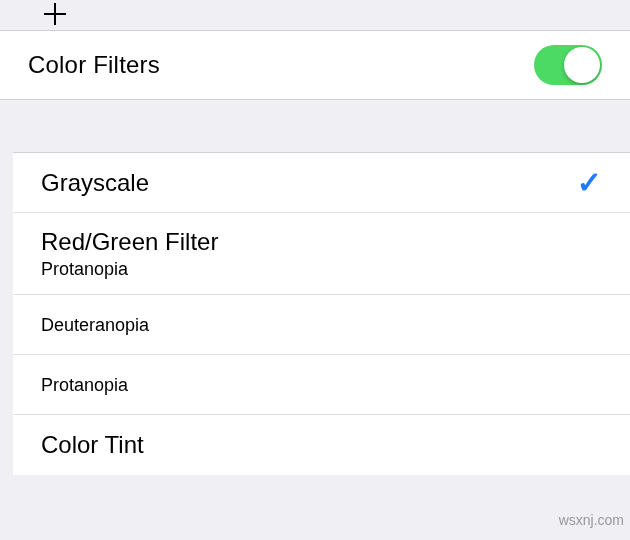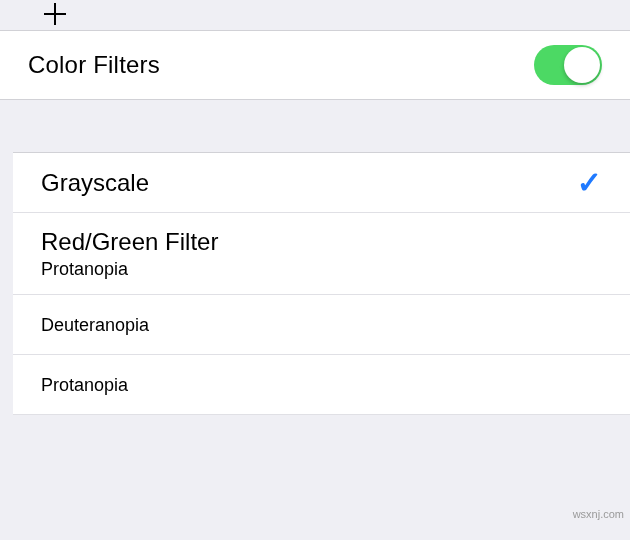--- a/index.html
+++ b/index.html
@@ -116,22 +116,22 @@
     }
     .checkmark {
       color: #1f7aff;
       font-size: 30px;
       font-weight: 600;
       line-height: 1;
     }
     .watermark {
       position: absolute;
       right: 6px;
-      bottom: 20px;
-      font-size: 11px;
+      bottom: 12px;
+      font-size: 14px;
       color: #9a9a9a;
       font-family: Arial, sans-serif;
     }
   </style>
 </head>
 <body>
 
 <div class="topbar">
   <span class="plus-icon"></span>
 </div>
@@ -168,16 +168,21 @@
       <span class="subtitle">Deuteranopia</span>
     </div>
   </div>
 
   <div class="list-row">
     <div class="text">
       <span class="subtitle">Protanopia</span>
     </div>
   </div>
 
+  <div class="list-row" style="border-bottom:none;">
+    <div class="text">
+      <span class="title">Color Tint</span>
+    </div>
+  </div>
 
 </div>
 
 <div class="watermark">wsxnj.com</div>
 
 </body></html>

